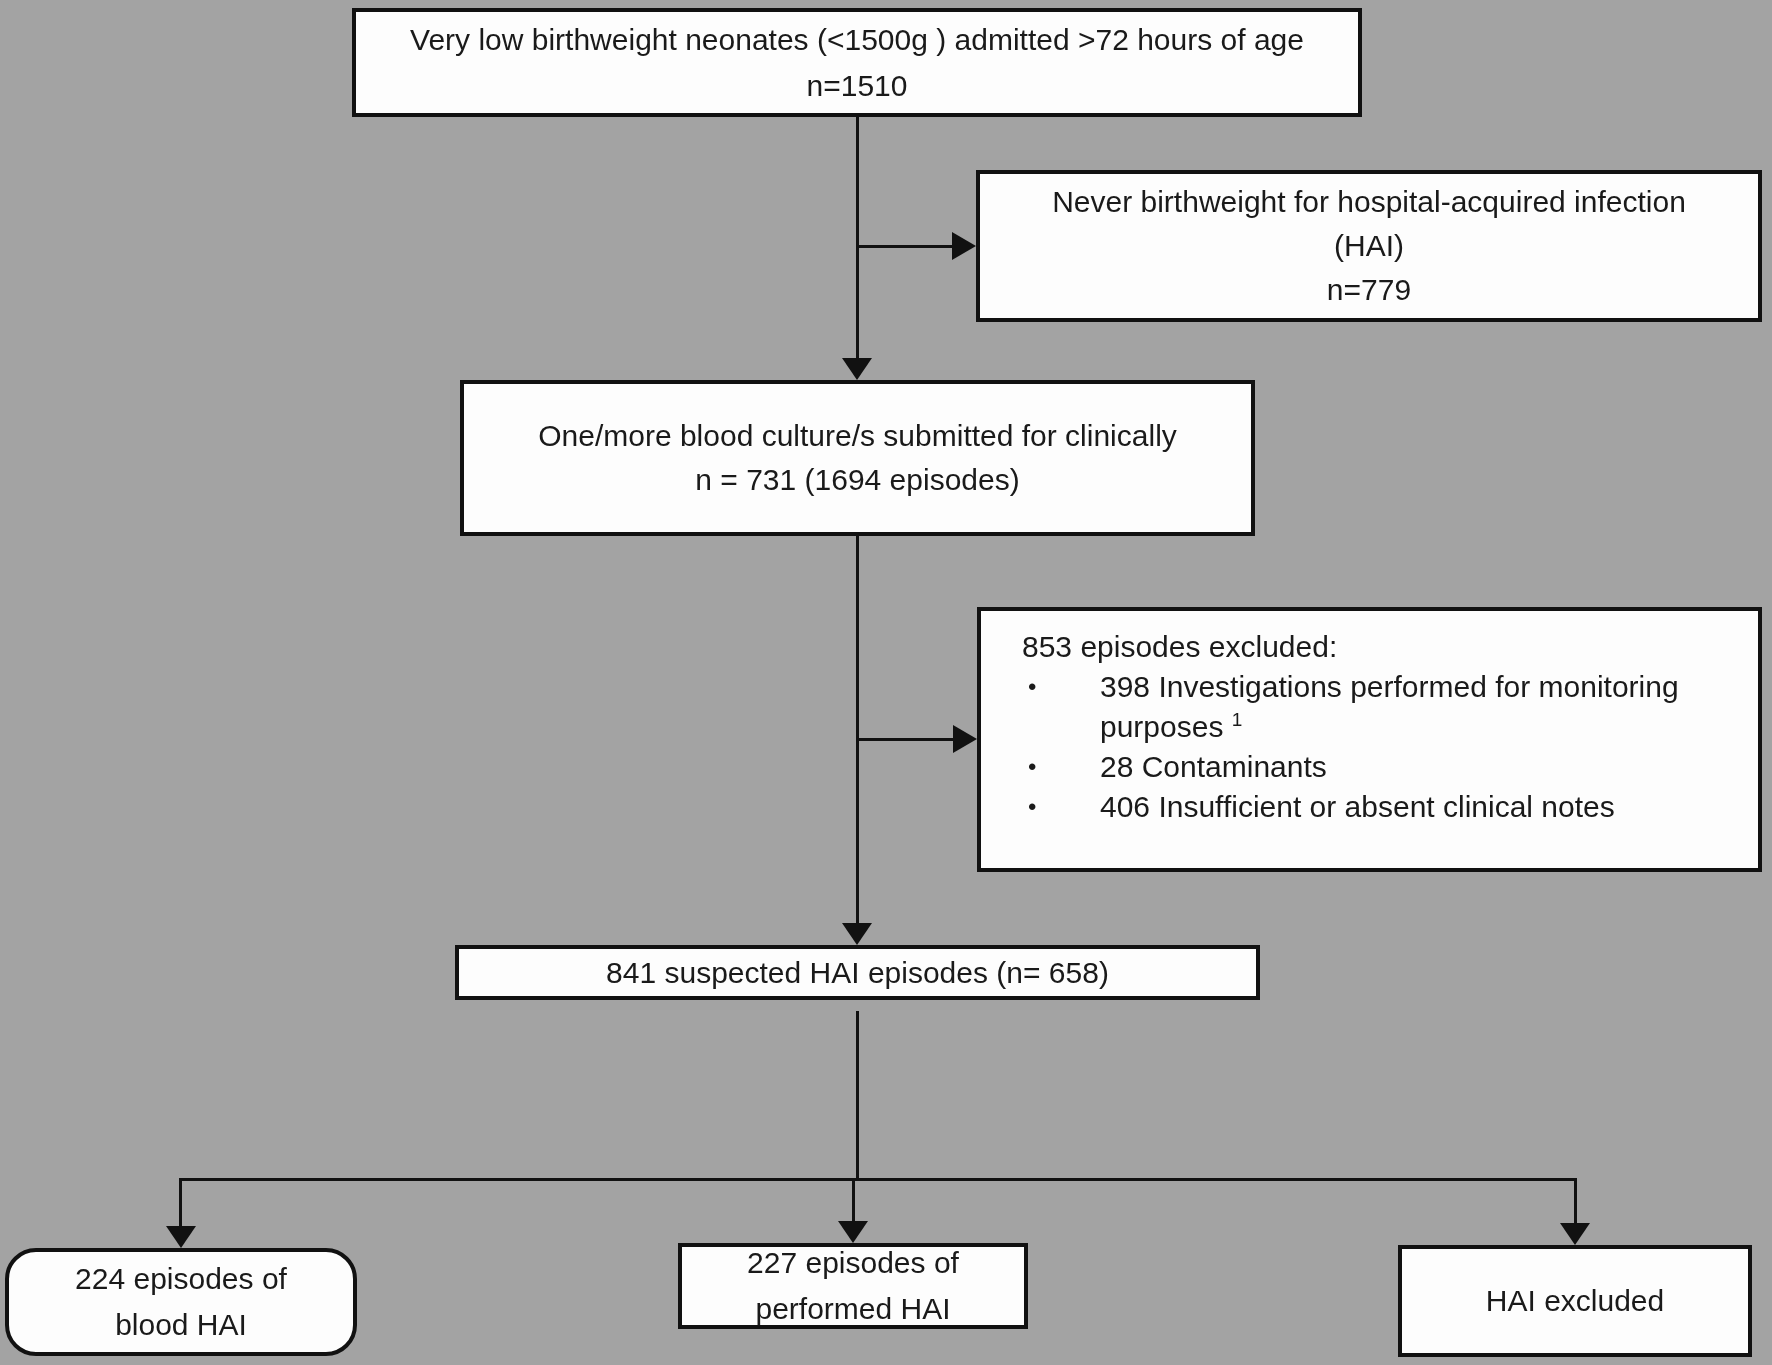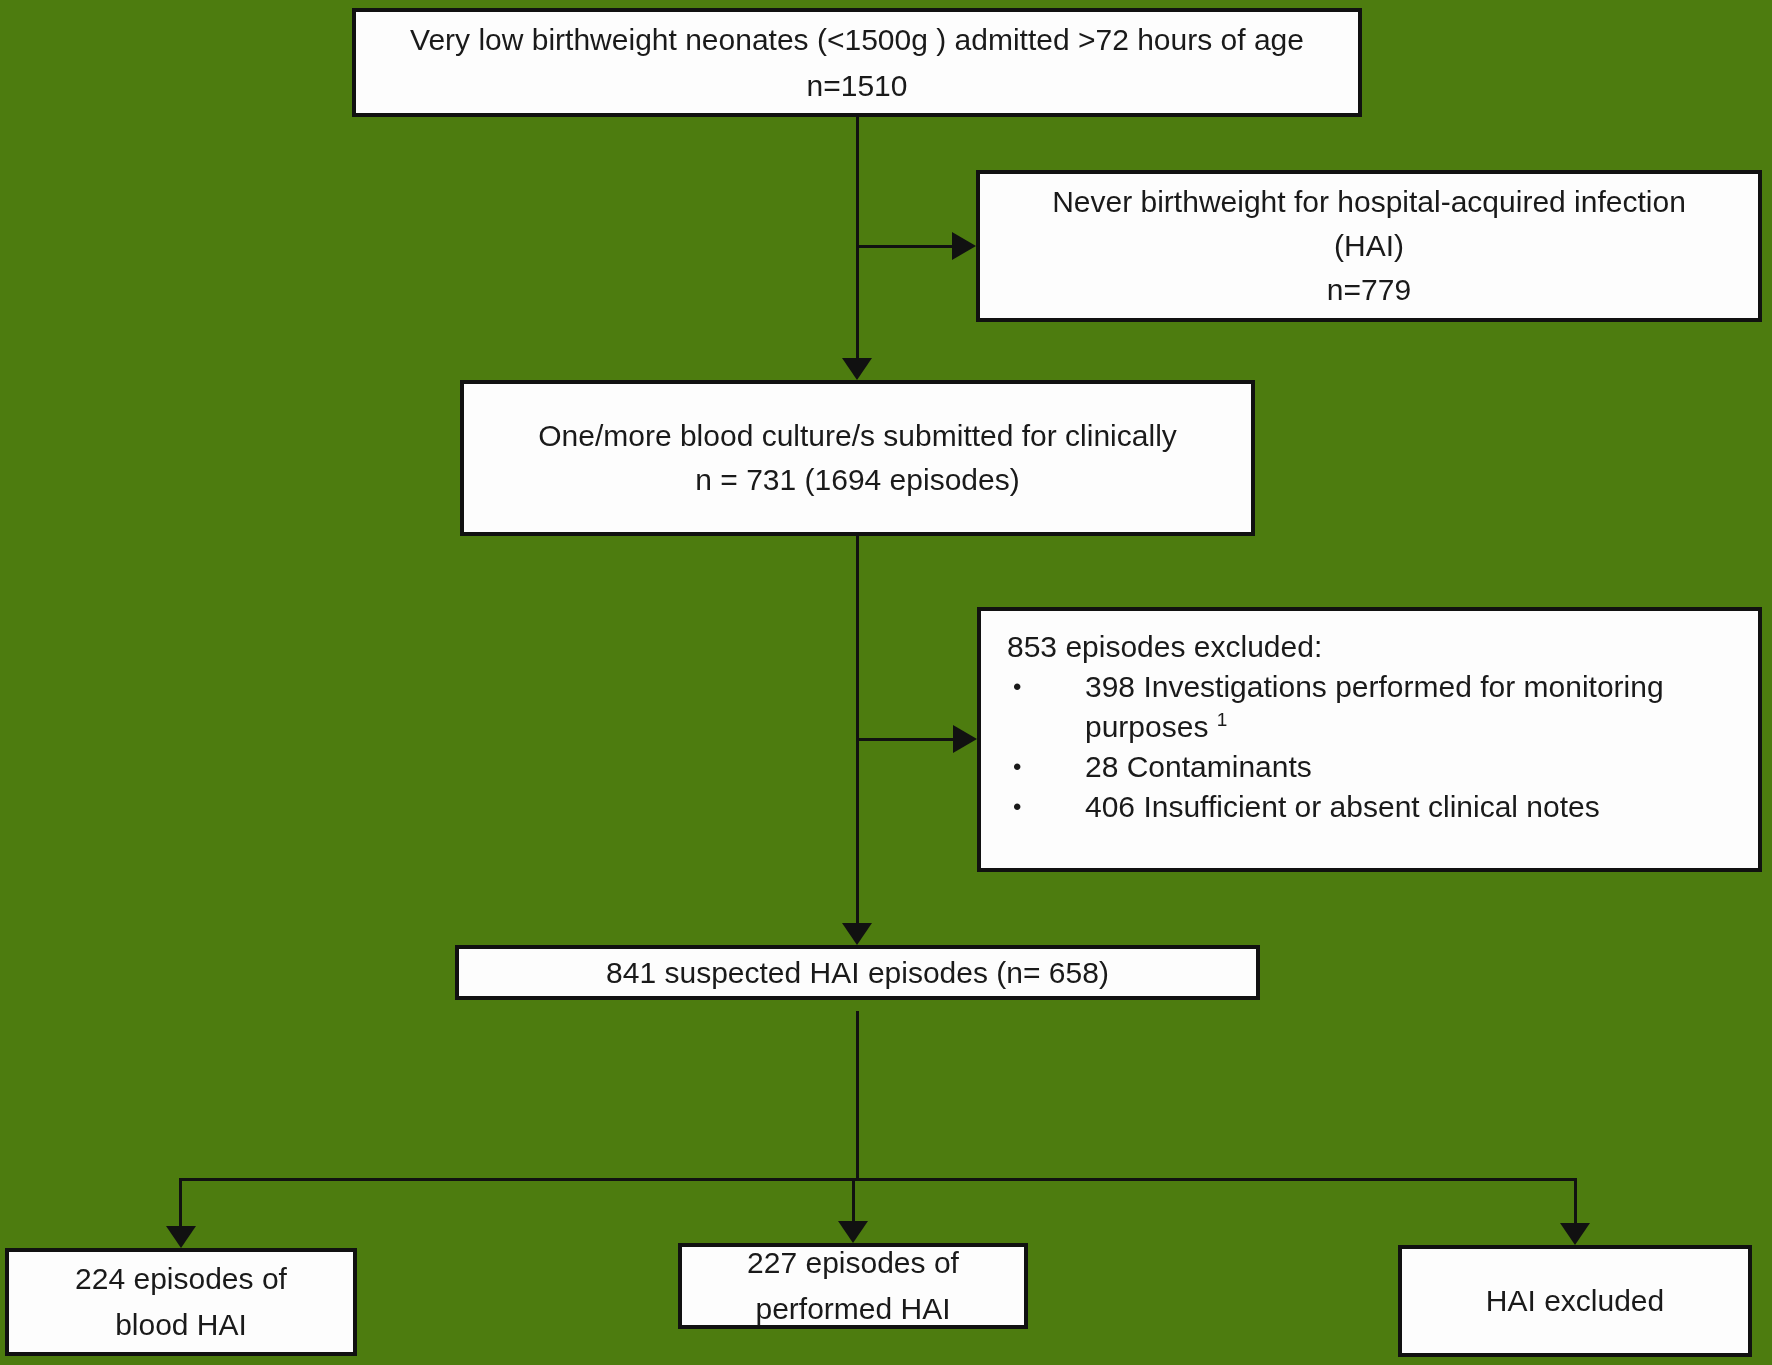--- a/index.html
+++ b/index.html
@@ -4,21 +4,21 @@
 <style>
   html, body {
     margin: 0;
     padding: 0;
     background: #ffffff;
   }
   .canvas {
     position: relative;
     width: 1772px;
     height: 1365px;
-    background: #4d7c0f;
+    background: #a3a3a3;
     font-family: "Liberation Sans", "DejaVu Sans", sans-serif;
     color: #1a1a1a;
   }
   .fbox {
     position: absolute;
     border: 4px solid #111111;
     background: #fdfdfd;
     box-sizing: border-box;
     display: flex;
     flex-direction: column;
@@ -29,23 +29,23 @@
     line-height: 44px;
   }
   .fbox .ln { white-space: nowrap; }
 
   
   .box-top        { left: 352px;  top: 8px;    width: 1010px; height: 109px; line-height: 46px; }
   .box-never      { left: 976px;  top: 170px;  width: 786px;  height: 152px; }
   .box-culture    { left: 460px;  top: 380px;  width: 795px;  height: 156px; }
   .box-excluded   { left: 977px;  top: 607px;  width: 785px;  height: 265px;
                     justify-content: flex-start; align-items: flex-start;
-                    text-align: left; padding: 16px 20px 16px 26px; line-height: 40px; }
+                    text-align: left; padding: 16px 20px 16px 41px; line-height: 40px; }
   .box-suspected  { left: 455px;  top: 945px;  width: 805px;  height: 55px; }
-  .box-proven     { left: 5px;    top: 1248px; width: 352px;  height: 108px; line-height: 46px; }
+  .box-proven     { left: 5px;    top: 1248px; width: 352px;  height: 108px; line-height: 46px; border-radius: 31px; }
   .box-presumed   { left: 678px;  top: 1243px; width: 350px;  height: 86px; line-height: 46px; }
   .box-outcome-ex { left: 1398px; top: 1245px; width: 354px;  height: 112px; line-height: 46px; }
 
   
   .bullet-row {
     display: flex;
     align-items: flex-start;
   }
   .bullet-glyph {
     width: 78px;

